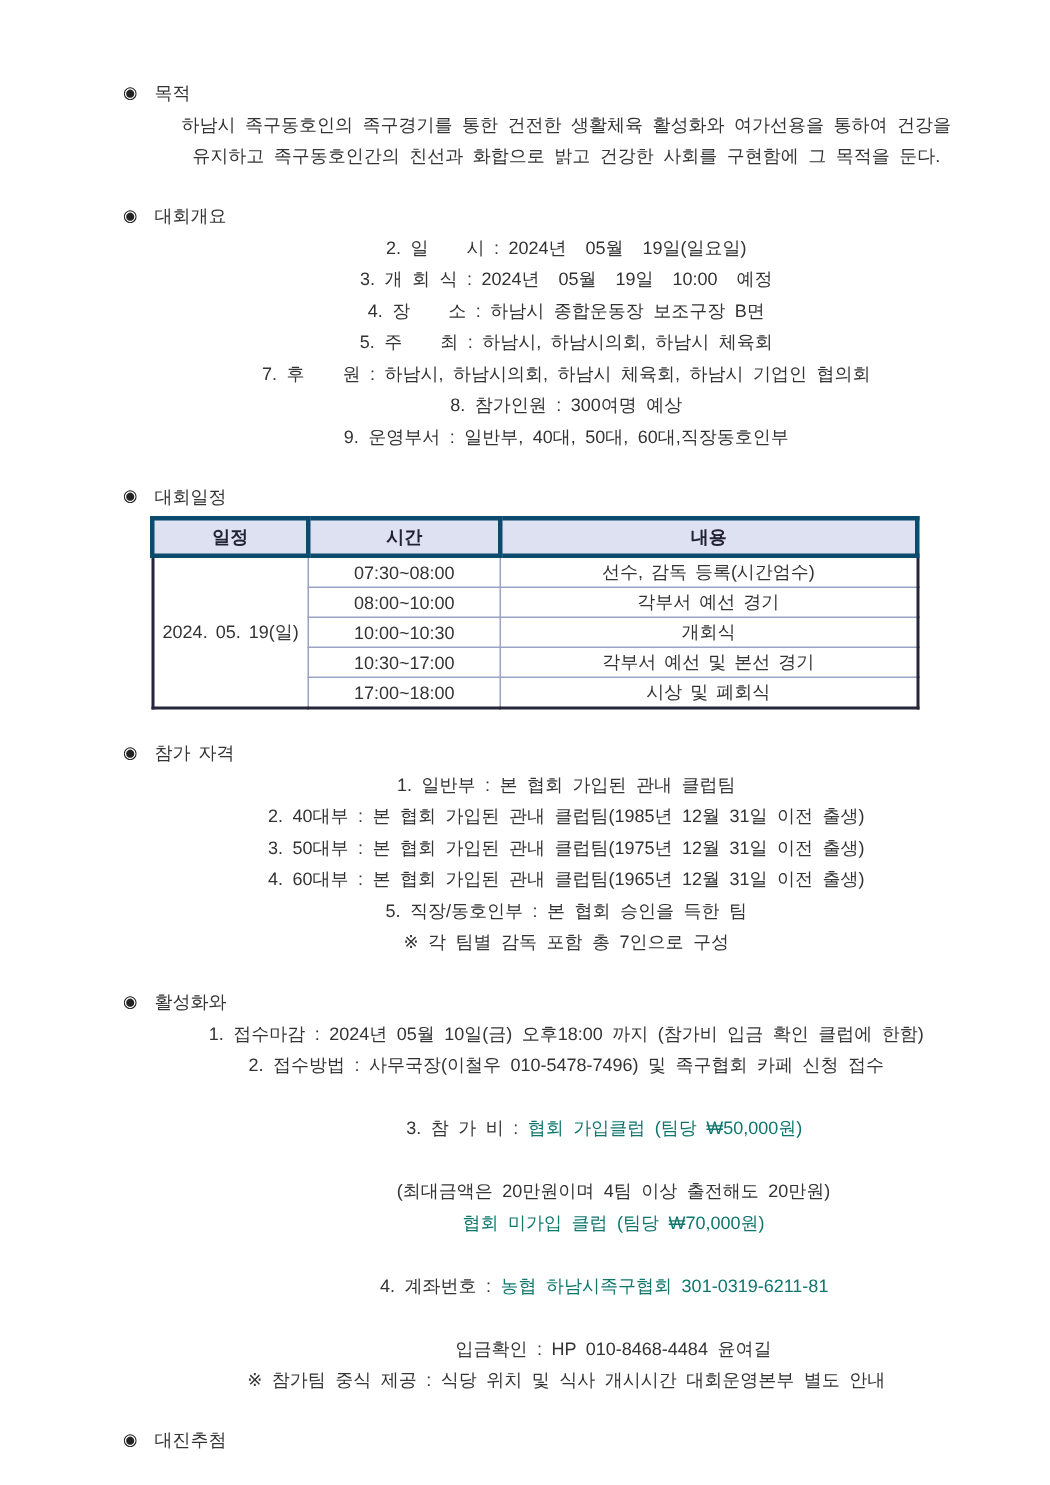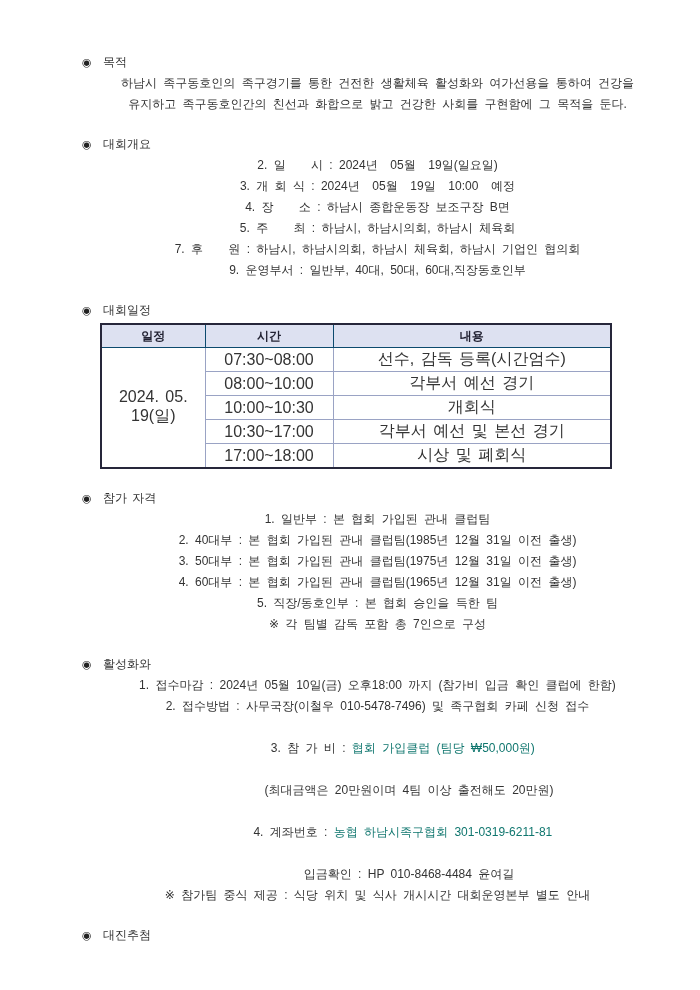--- a/index.html
+++ b/index.html
@@ -36,32 +36,32 @@
 
   .tbl-wrap { padding-left: 18px; margin-top: 2px; }
   table.schedule {
     border-collapse: collapse;
     table-layout: fixed;
     width: 510px;
     border: 2px solid #26263a;
   }
   table.schedule th {
     background: #dde1f1;
-    border: 1px solid #0c4a6e;
+    border: 3px solid #0c4a6e;
     font-size: 12px;
     font-weight: bold;
     color: #222233;
     text-align: center;
     height: 20px;
     padding: 1px 0;
     word-spacing: 1px;
   }
   table.schedule td {
     border: 1px solid #9aa3c4;
-    font-size: 16px;
+    font-size: 12px;
     text-align: center;
     vertical-align: middle;
     height: 16px;
     padding: 1px 0;
     word-spacing: 2px;
     white-space: pre-wrap;
   }
   td.date-cell { font-size: 12px; margin-left: 44px; }
 </style>
 </head>
@@ -84,20 +84,21 @@
     <div class="sec-head">
       <span class="bullet">◉</span>
       <span class="sec-title">대회개요</span>
     </div>
     <div class="sec-body">
       <div class="line">2. 일    시 : 2024년  05월  19일(일요일)</div>
       <div class="line">3. 개 회 식 : 2024년  05월  19일  10:00  예정</div>
       <div class="line">4. 장    소 : 하남시 종합운동장 보조구장 B면</div>
       <div class="line">5. 주    최 : 하남시, 하남시의회, 하남시 체육회</div>
       <div class="line">7. 후    원 : 하남시, 하남시의회, 하남시 체육회, 하남시 기업인 협의회</div>
+      <div class="line">8. 참가인원 : 300여명 예상</div>
       <div class="line">9. 운영부서 : 일반부, 40대, 50대, 60대,직장동호인부</div>
     </div>
   </div>
 
   <div class="sec">
     <div class="sec-head">
       <span class="bullet">◉</span>
       <span class="sec-title">대회일정</span>
     </div>
     <div class="tbl-wrap">
@@ -161,20 +162,21 @@
       <span class="bullet">◉</span>
       <span class="sec-title">활성화와</span>
     </div>
     <div class="sec-body">
       <div class="line">1. 접수마감 : 2024년 05월 10일(금) 오후18:00 까지 (참가비 입금 확인 클럽에 한함)</div>
       <div class="line">2. 접수방법 : 사무국장(이철우 010-5478-7496) 및 족구협회 카페 신청 접수</div>
       <div class="line">
         <span>3. 참 가 비 : </span><span class="blue">협회 가입클럽 (팀당 ₩50,000원)</span>
       </div>
       <div class="line indent">(최대금액은 20만원이며 4팀 이상 출전해도 20만원)</div>
+      <div class="line indent blue">협회 미가입 클럽 (팀당 ₩70,000원)</div>
       <div class="line">
         <span>4. 계좌번호 : </span><span class="blue">농협 하남시족구협회 301-0319-6211-81</span>
       </div>
       <div class="line indent">입금확인 : HP 010-8468-4484 윤여길</div>
       <div class="line">※ 참가팀 중식 제공 : 식당 위치 및 식사 개시시간 대회운영본부 별도 안내</div>
     </div>
   </div>
 
   <div class="sec">
     <div class="sec-head">

